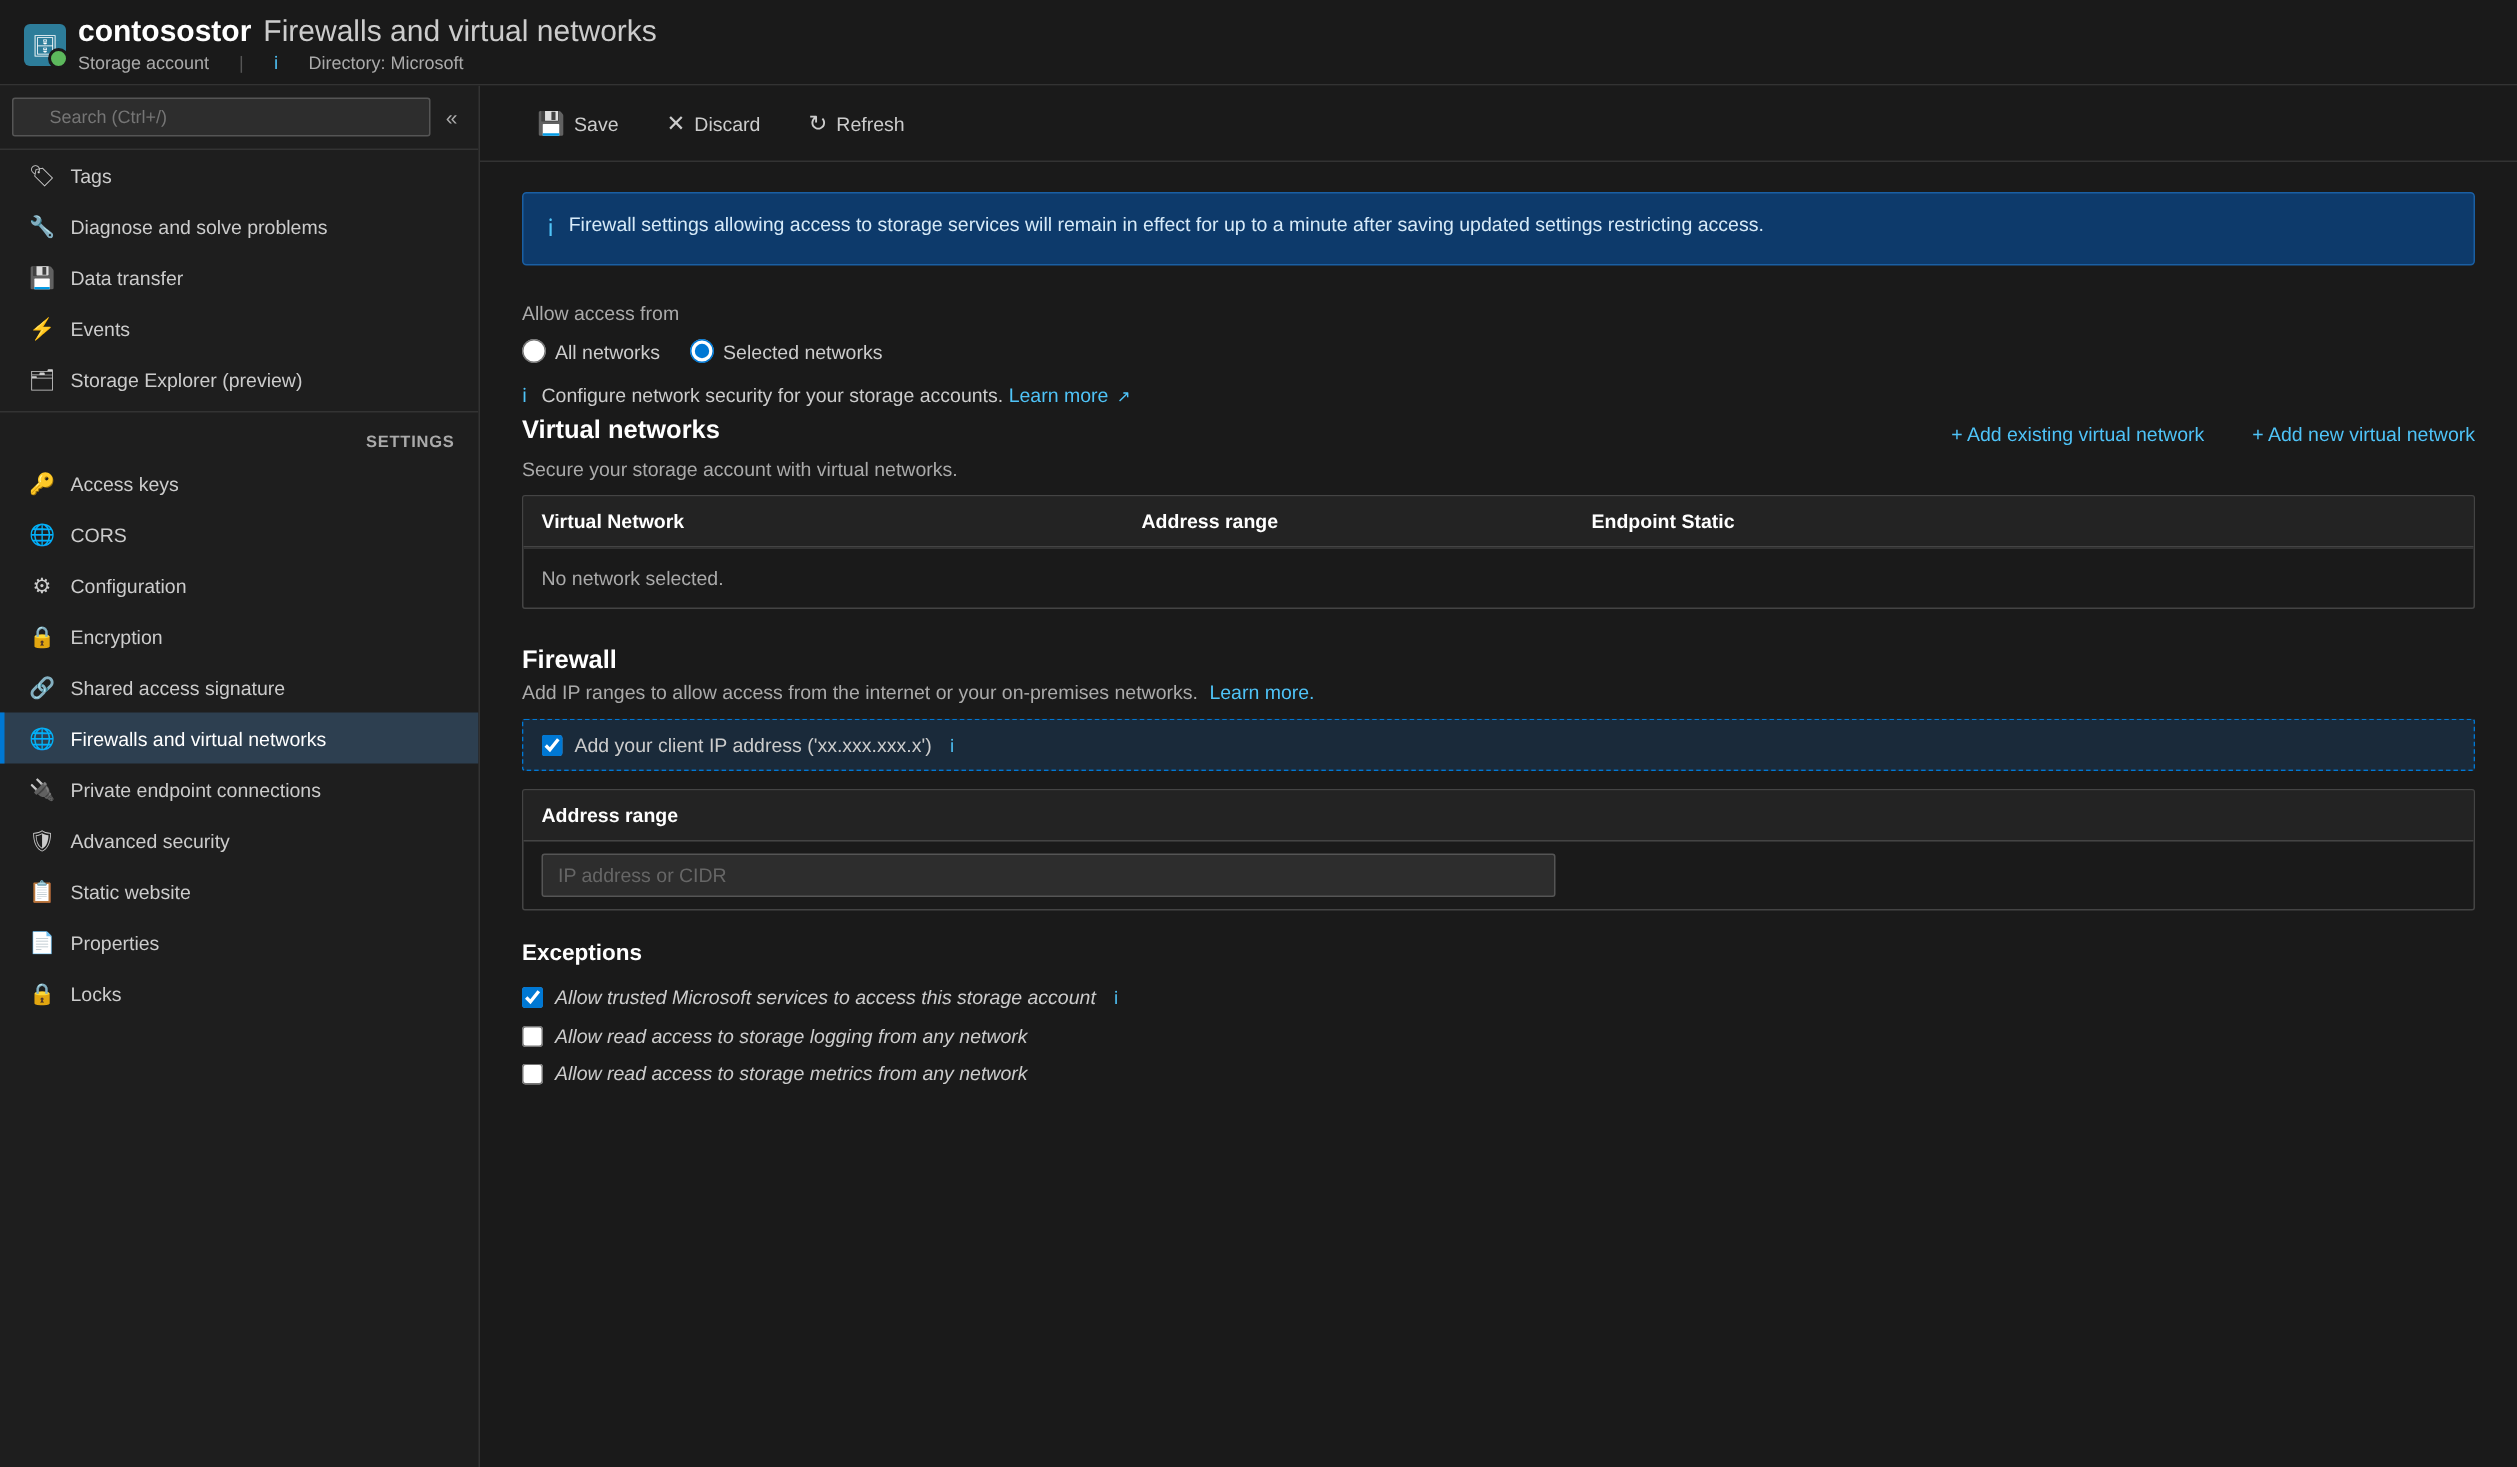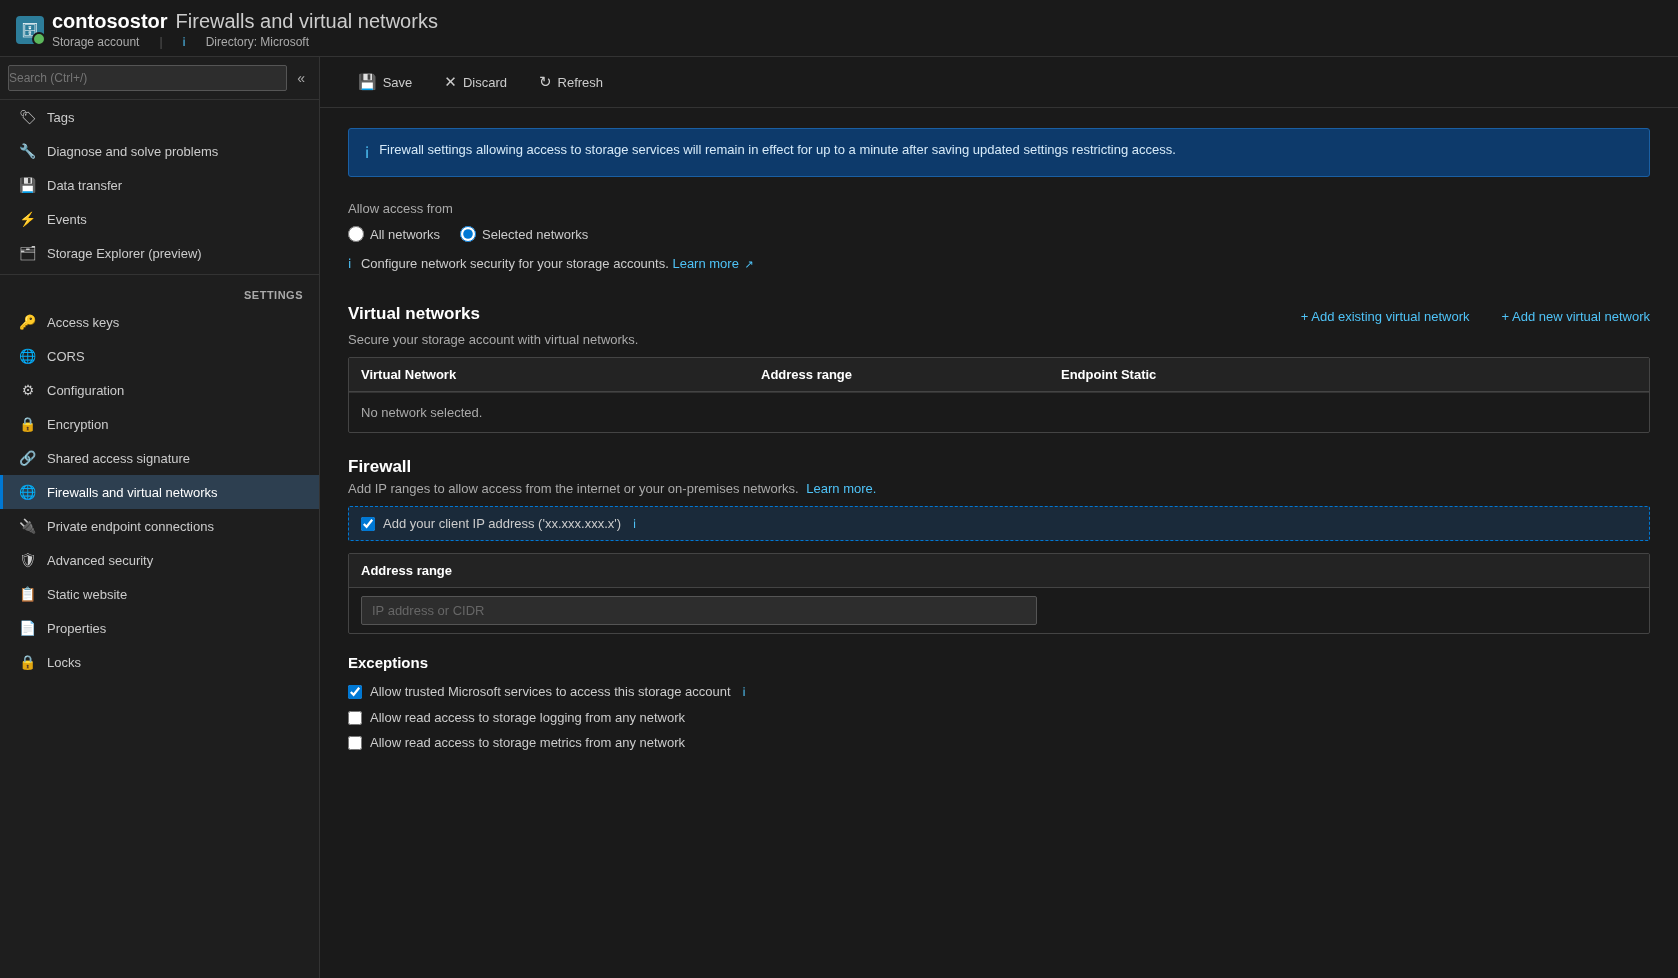--- a/index.html
+++ b/index.html
@@ -77,21 +77,21 @@
       align-items: center;
       padding: 8px 8px;
       gap: 4px;
       border-bottom: 1px solid #333;
     }
     .sidebar-search {
       flex: 1;
       background: #2d2d2d;
       border: 1px solid #555;
       color: #84cc16;
-      padding: 5px 0;
+      padding: 5px 24px;
       font-size: 12px;
       border-radius: 2px;
     }
     .collapse-btn {
       background: none; border: none; color: #aaa;
       font-size: 14px; cursor: pointer; padding: 4px 6px;
     }
     .sidebar-section-label {
       font-size: 11px;
       font-weight: 700;
@@ -175,21 +175,21 @@
       display: flex; align-items: center; gap: 6px;
       cursor: pointer;
       font-size: 13px; color: #ccc;
     }
     .radio-input {
       width: 16px; height: 16px;
       accent-color: #0078d4;
       cursor: pointer;
     }
     .configure-text {
-      font-size: 13px; color: #ccc; margin-bottom: 32px;
+      font-size: 13px; color: #ccc; margin-bottom: 5px;
     }
     .configure-text a { color: #4fc3f7; text-decoration: none; }
 
     .section-title {
       font-size: 17px; color: #fff; font-weight: 600;
       margin-bottom: 4px;
     }
     .section-desc {
       font-size: 13px; color: #aaa; margin-bottom: 10px;
     }
@@ -273,21 +273,21 @@
     .exceptions-section { margin-top: 8px; }
     .exceptions-title { font-size: 15px; font-weight: 600; color: #fff; margin-bottom: 12px; }
     .exception-row {
       display: flex; align-items: center; gap: 8px;
       margin-bottom: 10px;
       cursor: pointer;
     }
     .exception-row input[type=checkbox] {
       width: 14px; height: 14px; accent-color: #0078d4; cursor: pointer;
     }
-    .exception-label { font-size: 13px; color: #ccc; }
+    .exception-label { font-size: 13px; color: #ccc; font-style: italic; }
   </style>
 </head>
 <body>
 
 <div class="title-bar">
   <div class="title-bar-icon">🗄</div>
   <div>
     <div class="title-text">
       <strong>contosostor</strong><span style="margin-left:8px; color:#ccc; font-weight:300;">Firewalls and virtual networks</span>
     </div>

